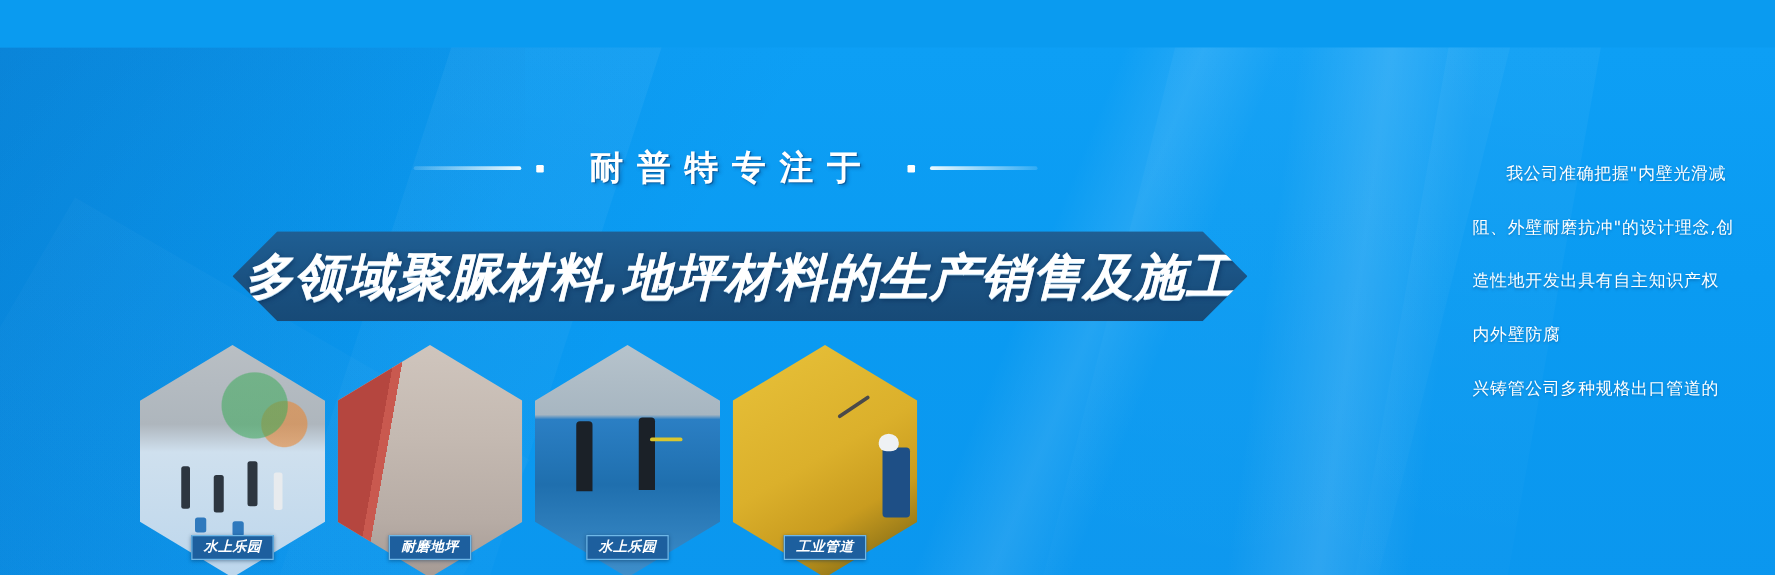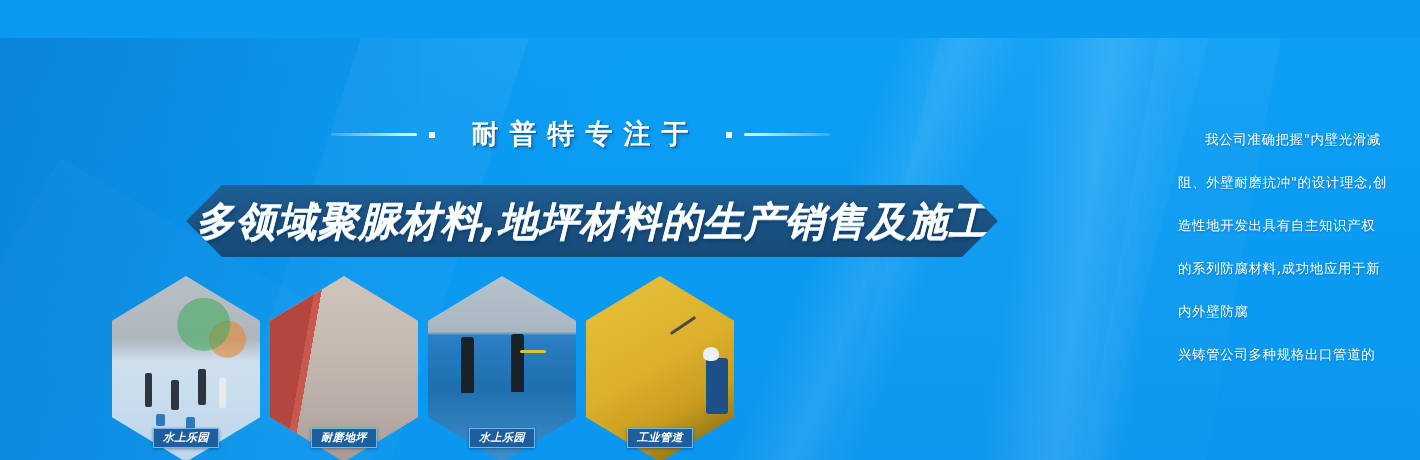--- a/index.html
+++ b/index.html
@@ -310,21 +310,20 @@
       </div>
       <span class="hex-caption">工业管道</span>
     </div>
 
   </div>
 
   <div id="right-col">
     <p>我公司准确把握"内壁光滑减</p>
     <p style="text-indent:0">阻、外壁耐磨抗冲"的设计理念,创</p>
     <p style="text-indent:0">造性地开发出具有自主知识产权</p>
-    <p style="text-indent:0">的系列防腐材料,成功地应用于新</p>
     <p style="text-indent:0">内外壁防腐</p>
     <p style="text-indent:0">兴铸管公司多种规格出口管道的</p>
   </div>
 
   <div id="dots">
     <span class="dot active"></span>
     <span class="dot"></span>
     <span class="dot"></span>
   </div>
 

